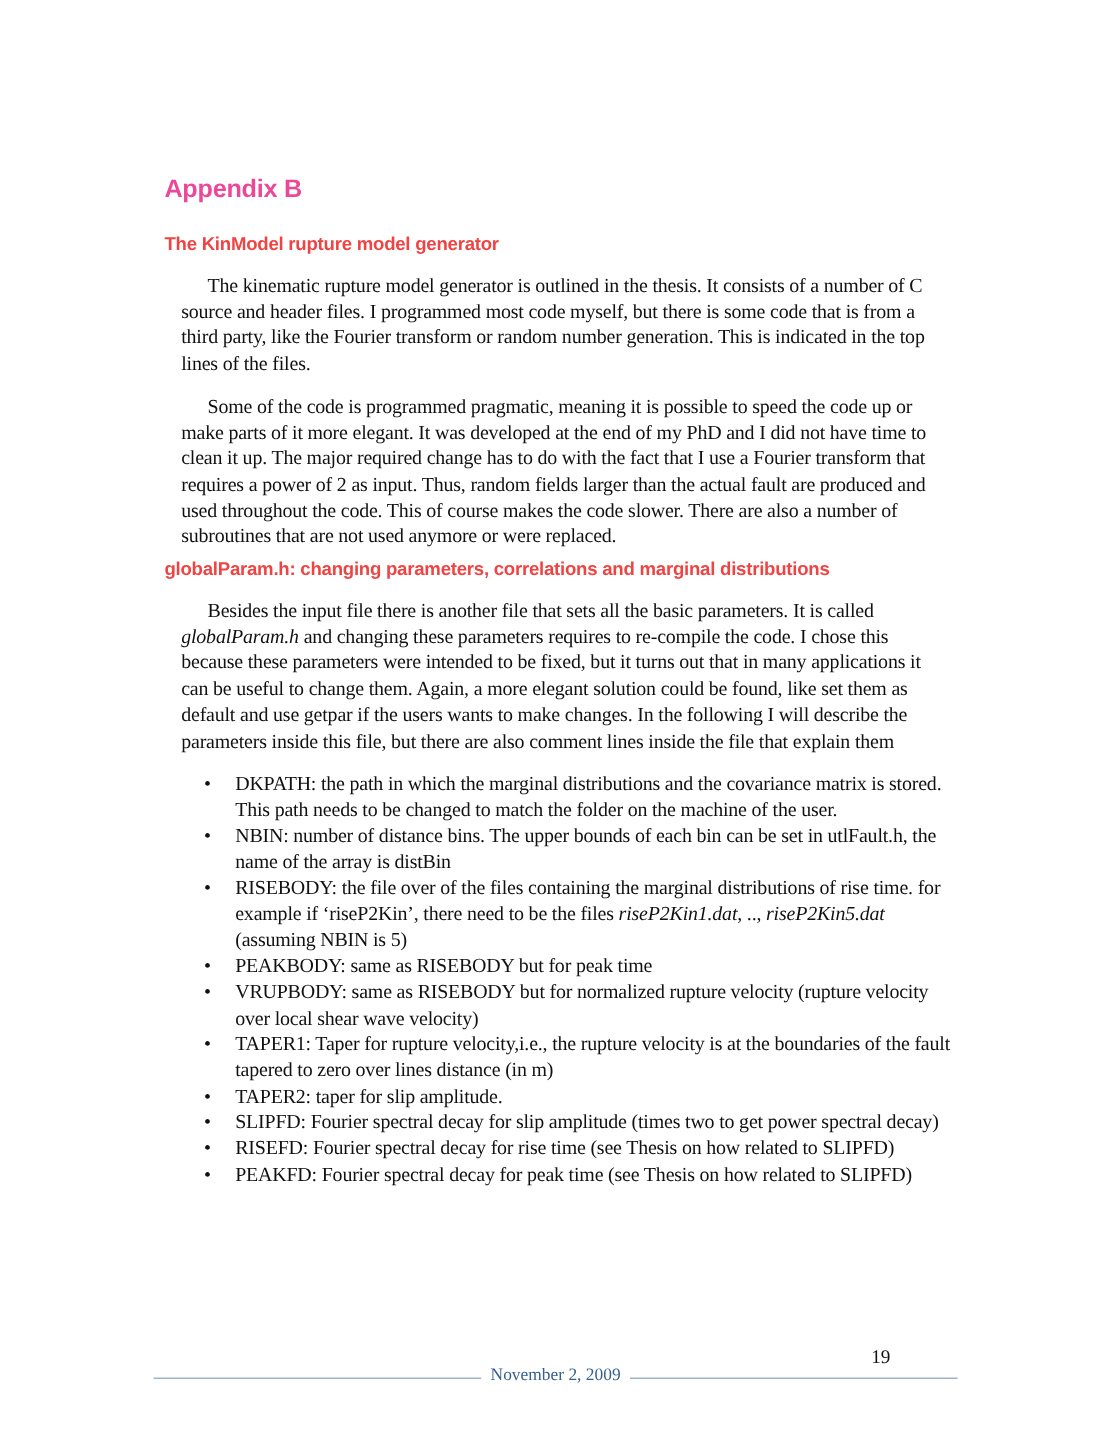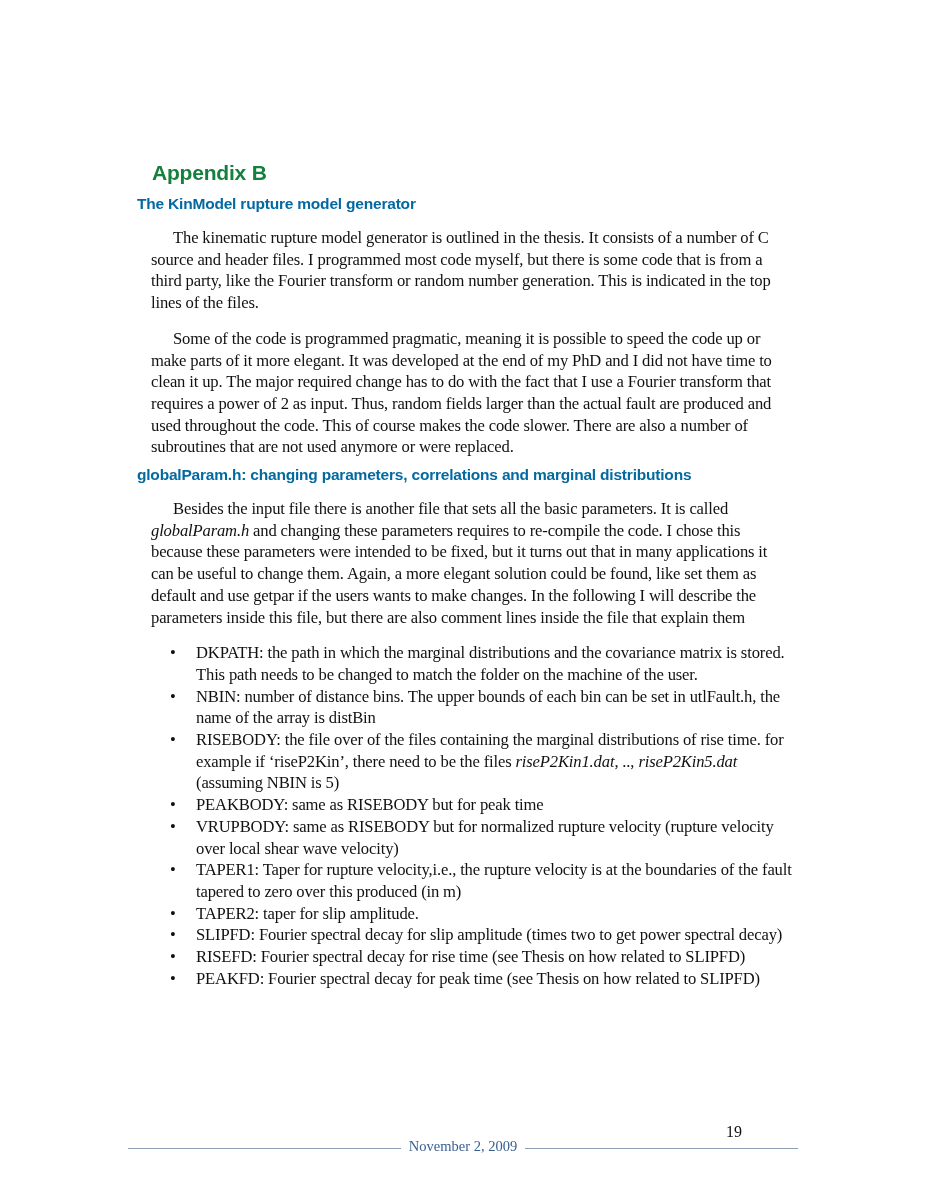--- a/index.html
+++ b/index.html
@@ -1,23 +1,23 @@
 <!DOCTYPE html>
 <html><head>
 <meta charset="utf-8">
 <style>
   html, body { margin: 0; padding: 0; background: #ffffff; }
   body { width: 926px; height: 1198px; position: relative; overflow: hidden;
          font-family: "Liberation Serif", "DejaVu Serif", serif; color: #111; }
   .page { position: absolute; left: 137px; top: 0; width: 660px; }
-  h1 { position: absolute; top: 146px; left: 0; margin: 15px;
+  h1 { position: absolute; top: 146px; left: 0; margin: 0;
        font-family: "Liberation Sans", "DejaVu Sans", sans-serif; font-weight: bold;
-       font-size: 21px; color: #15803d; letter-spacing: -0.2px; }
+       font-size: 21px; color: #ec4899; letter-spacing: -0.2px; }
   h2 { margin: 0; font-family: "Liberation Sans", "DejaVu Sans", sans-serif;
-       font-weight: bold; font-size: 15.5px; color: #0369a1; letter-spacing: -0.2px; }
+       font-weight: bold; font-size: 15.5px; color: #ef4444; letter-spacing: -0.2px; }
   .sec1 { position: absolute; top: 195px; left: 0; width: 660px; }
   .sec2 { position: absolute; top: 466px; left: 0; width: 660px; }
   p { margin: 14px; font-size: 16.6px; line-height: 21.7px; text-indent: 22px; letter-spacing: -0.15px; }
   .sec1 h2 { margin-bottom: 2px; }
   .sec2 h2 { margin-bottom: 13px; }
   ul { margin: 0; padding: 0; list-style: none; }
   li { position: relative; padding-left: 59px; font-size: 16.6px; line-height: 21.7px; letter-spacing: -0.15px; }
   li .bullet { position: absolute; left: 33px; top: 0; }
   em { font-style: italic; }
   .footer { position: absolute; top: 1138px; left: 128px; width: 670px; height: 20px; }
@@ -41,21 +41,21 @@
 
   <div class="sec2">
     <h2>globalParam.h: changing parameters, correlations and marginal distributions</h2>
     <p><span>Besides the input file there is another file that sets all the basic parameters. It is called </span><em>globalParam.h</em><span> and changing these parameters requires to re-compile the code.  I chose this because these parameters were intended to be fixed, but it turns out that in many applications it can be useful to change them. Again, a more elegant solution could be found, like set them as default and use getpar if the users wants to make changes. In the following I will describe the parameters inside this file, but there are also comment lines inside the file that explain them</span></p>
     <ul>
       <li><span class="bullet">•</span><span>DKPATH:  the path in which the marginal distributions and the covariance matrix is stored. This path needs to be changed to match the folder on the machine of the user.</span></li>
       <li><span class="bullet">•</span><span>NBIN: number of distance bins. The upper bounds of each bin can be set in utlFault.h, the name of the array is distBin</span></li>
       <li><span class="bullet">•</span><span>RISEBODY: the file over of the files containing the marginal distributions of rise time. for example if ‘riseP2Kin’, there need to be the files </span><em>riseP2Kin1.dat</em><span>, .., </span><em>riseP2Kin5.dat</em><span> (assuming NBIN is 5)</span></li>
       <li><span class="bullet">•</span><span>PEAKBODY: same as RISEBODY but for peak time</span></li>
       <li><span class="bullet">•</span><span>VRUPBODY: same as RISEBODY but for normalized rupture velocity (rupture velocity over local shear wave velocity)</span></li>
-      <li><span class="bullet">•</span><span>TAPER1: Taper for rupture velocity,i.e., the rupture velocity is at the boundaries of the fault tapered to zero over this produced (in m)</span></li>
+      <li><span class="bullet">•</span><span>TAPER1: Taper for rupture velocity,i.e., the rupture velocity is at the boundaries of the fault tapered to zero over lines distance (in m)</span></li>
       <li><span class="bullet">•</span><span>TAPER2: taper for slip amplitude.</span></li>
       <li><span class="bullet">•</span><span>SLIPFD: Fourier spectral decay for slip amplitude (times two to get power spectral decay)</span></li>
       <li><span class="bullet">•</span><span>RISEFD: Fourier spectral decay for rise time (see Thesis on how related to SLIPFD)</span></li>
       <li><span class="bullet">•</span><span>PEAKFD: Fourier spectral decay for peak time (see Thesis on how related to SLIPFD)</span></li>
     </ul>
   </div>
 </div>
 
 <div class="pagenum">19</div>
 

